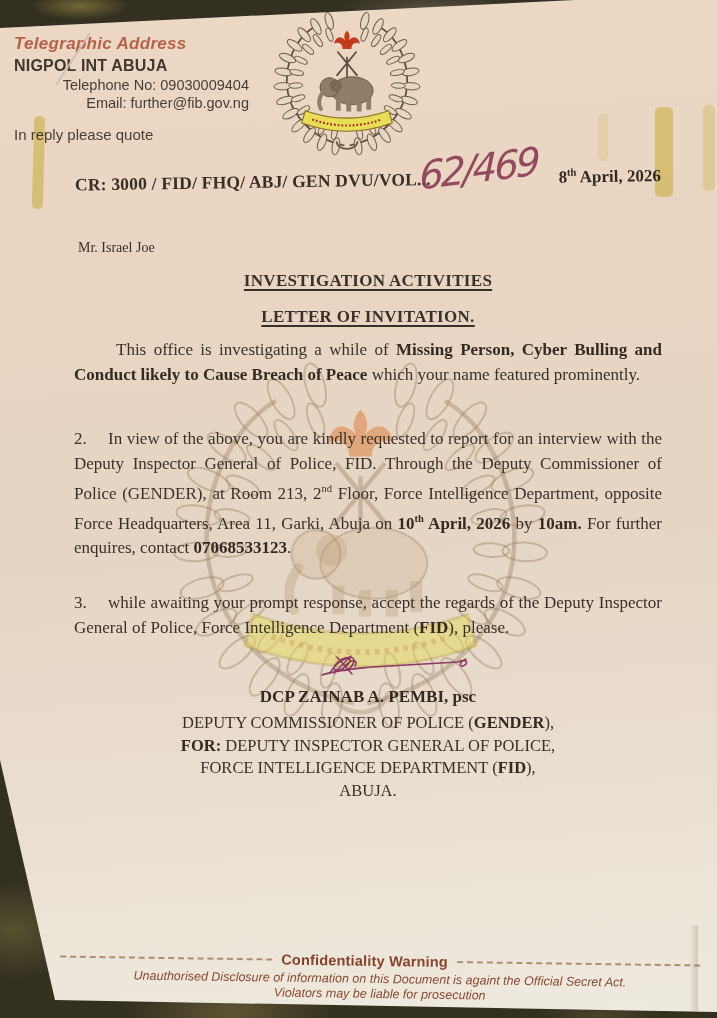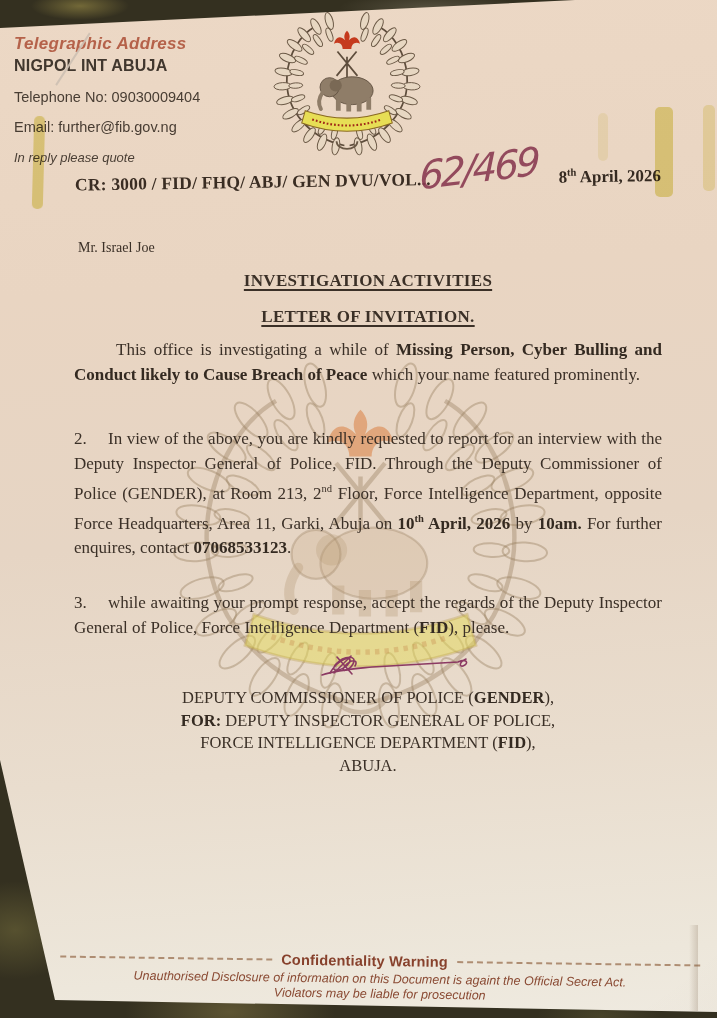--- a/index.html
+++ b/index.html
@@ -19,22 +19,22 @@
     clip-path:polygon(0 28px, 575px 0, 717px 0, 717px 1012px, 55px 1000px, 0 760px);
     background:
       radial-gradient(130% 105% at 50% 42%, rgba(0,0,0,0) 62%, rgba(125,92,60,.16) 100%),
       linear-gradient(176deg,#ecd8c5 0%, #e9d5c2 28%, #e6d5c4 52%, #e9ddce 74%, #ede7db 93%, #efeae0 100%);
   }
   .ink{color:#3b3027;}
   
   .lh-left{position:absolute;left:14px;top:34px;width:235px;font-family:"Liberation Sans",sans-serif;z-index:2;}
   .telegraphic{font-style:italic;font-weight:bold;font-size:17px;color:#b5624a;letter-spacing:.3px;}
   .nigpol{font-weight:bold;font-size:16px;color:#41372e;margin-top:3px;letter-spacing:.2px;}
-  .lh-small{font-size:14.5px;color:#483d33;margin-top:14px;}
-  .reply{font-style:italic;font-size:13px;color:#4a3f35;margin-top:15px;}
+  .lh-small{font-size:14.5px;color:#483d33;margin-top:2px;text-align:right;}
+  .reply{font-size:15px;color:#4a3f35;margin-top:15px;}
   .lh-right{position:absolute;left:488px;top:22px;width:220px;font-family:"Liberation Sans",sans-serif;color:#453b31;z-index:2;}
   .lh-right .r-title{font-weight:bold;font-size:11px;letter-spacing:.15px;margin-bottom:2px;}
   .lh-right .r-line{font-size:13.5px;line-height:17px;}
   .date-label{font-style:italic;font-size:15px;margin-top:11px;}
   .crest-header{position:absolute;left:260px;top:8px;width:174px;height:148px;z-index:2;}
   
   .crest .leaf{fill:#e7d7c2;stroke:#6a5845;stroke-width:1.1;}
   .crest .staff{stroke:#5e4d3c;stroke-width:2;fill:none;}
   .crest .eagle{fill:#c53a1e;}
   .crest .elephant{fill:#8f7d68;stroke:#5f4f3e;stroke-width:1;}
@@ -269,20 +269,21 @@
 
   <svg class="sig-svg" viewBox="0 0 200 42" aria-hidden="true">
     <g fill="none" stroke="#8b3a63" stroke-width="1.6" stroke-linecap="round">
       <path d="M38,24 C46,10 62,5 57,14 C52,22 36,25 44,15 C52,6 66,6 61,15 C57,22 47,24 53,17 C59,10 67,10 63,17"></path>
       <path d="M30,26 C45,21 60,20 80,18 L166,13 C174,9 178,14 171,17 C167,18 167,13 174,10"></path>
       <path d="M45,8 L60,25"></path>
       <path d="M59,7 L42,24"></path>
     </g>
   </svg>
   <div class="sig-block">
+    <div class="sig-name">DCP ZAINAB A. PEMBI, psc</div>
     <div class="sig-line"><span>DEPUTY COMMISSIONER OF POLICE (</span><b>GENDER</b><span>),</span></div>
     <div class="sig-line"><b>FOR:</b><span> DEPUTY INSPECTOR GENERAL OF POLICE,</span></div>
     <div class="sig-line"><span>FORCE INTELLIGENCE DEPARTMENT (</span><b>FID</b><span>),</span></div>
     <div class="sig-line">ABUJA.</div>
   </div>
 
   <div class="footer">
     <div class="warn-row">
       <div class="warn-dash left"></div>
       <div class="warn-title">Confidentiality Warning</div>

